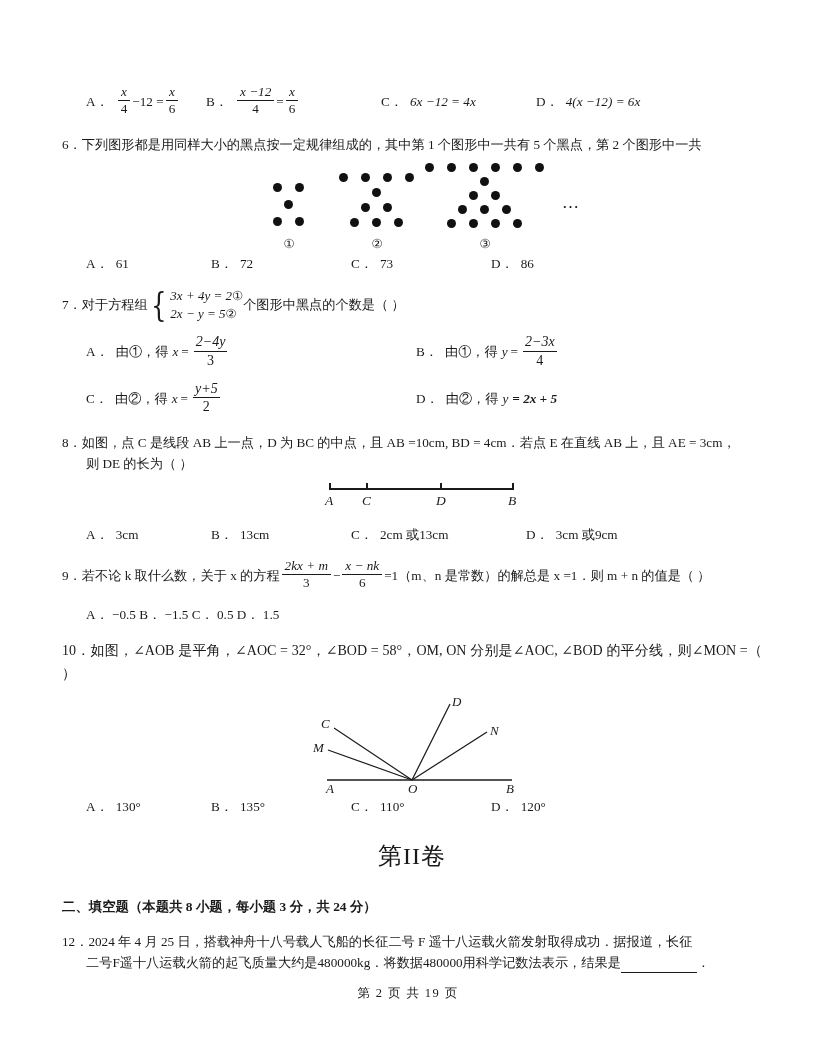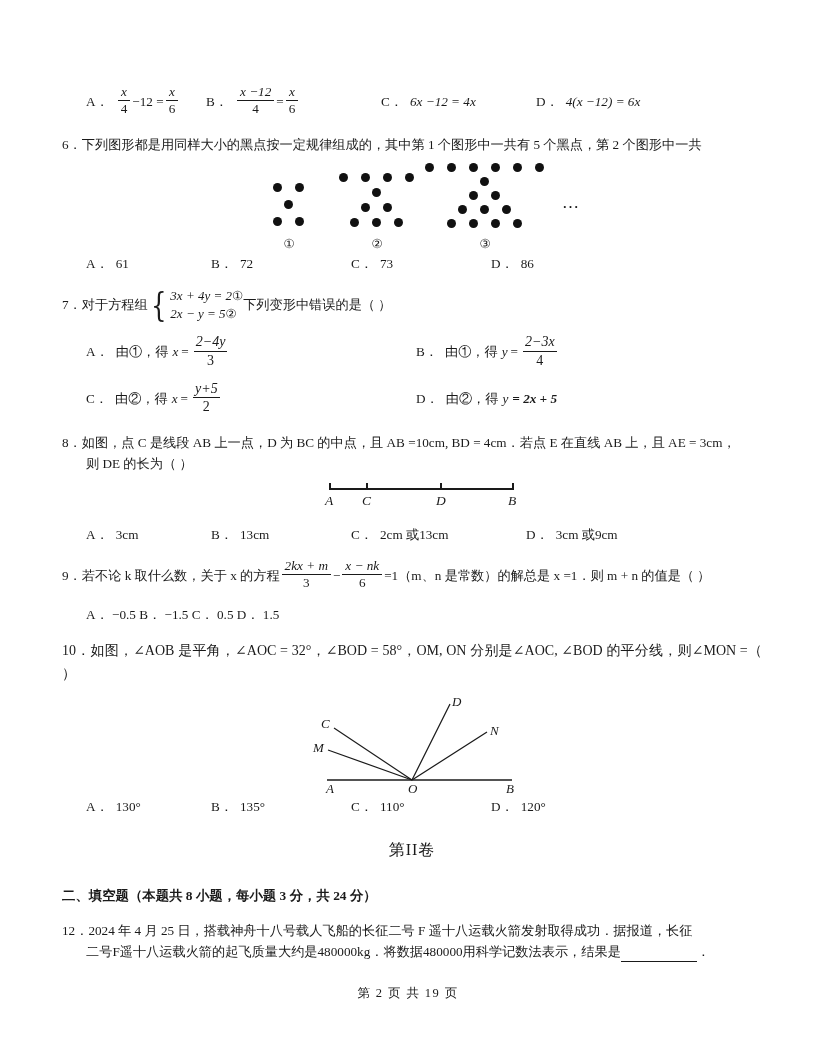--- a/index.html
+++ b/index.html
@@ -121,21 +121,21 @@
   .seglabel { position: absolute; font-size: 13.5px; font-style: italic; }
 
   
   .angfig { position: relative; height: 104px; margin-top: 6px; }
   .angfig svg { position: absolute; left: 0; top: 0; }
   .anglabel { position: absolute; font-size: 13px; font-style: italic; }
 
   
   .juan2 {
     text-align: center;
-    font-size: 16px;
+    font-size: 24px;
     font-family: "Liberation Serif", serif;
     margin-top: 24px;
     letter-spacing: 1px;
   }
   .sec-head {
     font-size: 13.4px;
     font-weight: bold;
     margin-top: 26px;
   }
   .blank-line {
@@ -272,21 +272,21 @@
       </div>
     </div>
 
     <div class="qline row-gap-lg">
       <span class="qnum">7．对于方程组</span><span class="brace-sys">
           <span class="brace">{</span>
           <span class="eqs">
             <span><span class="mi">3x + 4y = 2</span><span class="circnum">①</span></span>
             <span><span class="mi">2x − y = 5</span><span class="circnum">②</span></span>
           </span>
-        </span><span>下列变形中错误的是（      ）</span>
+        </span><span>个图形中黑点的个数是（      ）</span>
     </div>
 
     <div class="opts row-gap-md">
       <div class="opt" style="width:330px;">
         <span class="opt-label">A．</span>
         <span>由①，得</span>
         <span class="mi" style="margin-left:4px;">x</span>
         <span style="margin:0 3px;">=</span>
         <span class="mfrac small">
           <span class="num mi">2−4y</span>

